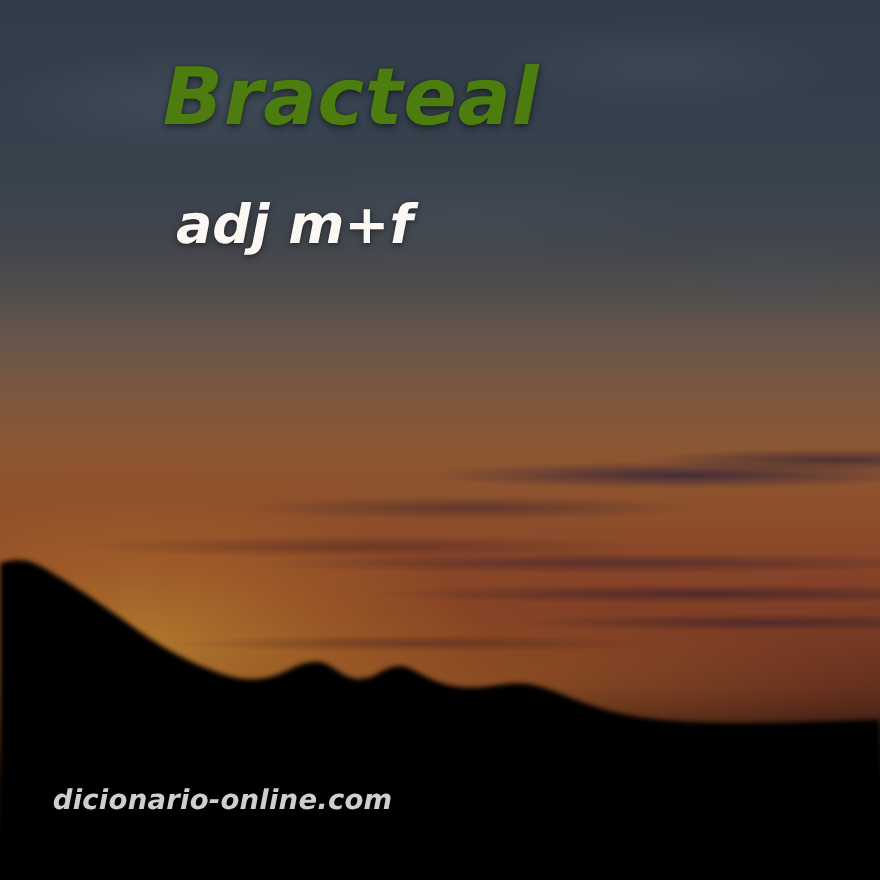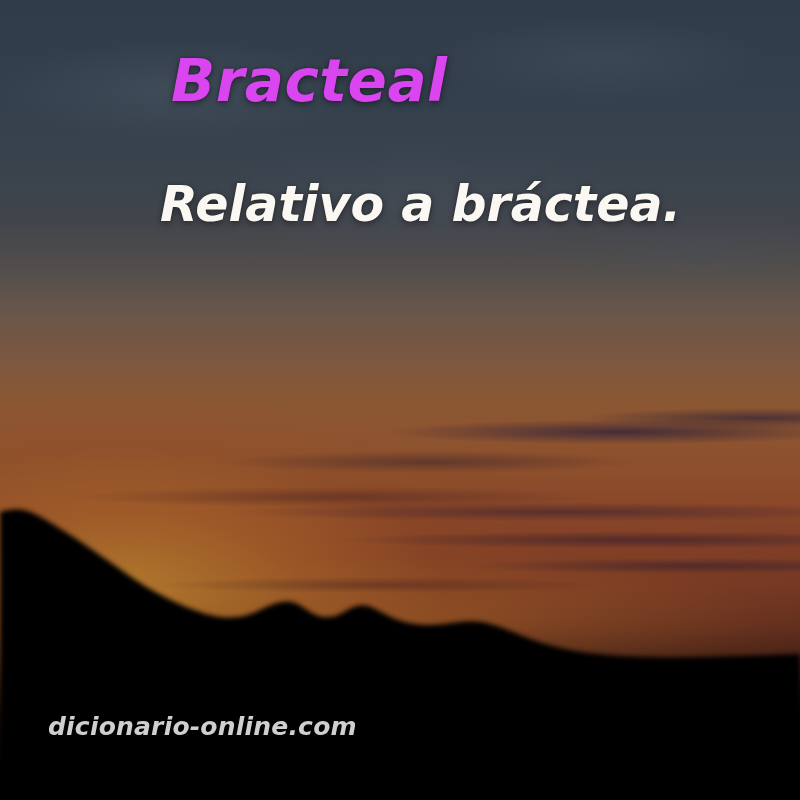--- a/index.html
+++ b/index.html
@@ -105,28 +105,28 @@
 
   
   #text-block {
     position: absolute;
     left: 0; top: 0;
     width: 800px;
     padding: 0;
   }
   #headword {
     position: absolute;
-    left: 171px;
+    left: 148px;
     top: 52px;
     margin: 0;
     font-family: "DejaVu Sans", sans-serif;
-    font-size: 58px;
+    font-size: 72px;
     font-weight: bold;
     font-style: italic;
-    color: #d946ef;
+    color: #4d7c0f;
     letter-spacing: 0.5px;
     text-shadow: 0 2px 7px rgba(0,0,0,0.45), 0 0 2px rgba(0,0,0,0.30);
     white-space: nowrap;
     line-height: 1;
   }
   #definition {
     position: absolute;
     left: 160px;
     top: 172px;
     margin: 0;
@@ -190,21 +190,21 @@
              C 546,645 566,650 588,653
              C 620,657 660,658 700,657
              C 740,656 772,655 800,654
              L800,800 Z" fill="#000000"></path>
   </svg>
 
   <div id="text-block">
     <h1 id="headword">Bracteal</h1>
 
     <div id="definition">
-      <span class="defline">Relativo a bráctea.</span>
+      <span class="defline">adj m+f</span>
     </div>
   </div>
 
   <div id="footer">
     <span id="site-name">dicionario-online.com</span>
   </div>
 
 </div>
 
 </body></html>

